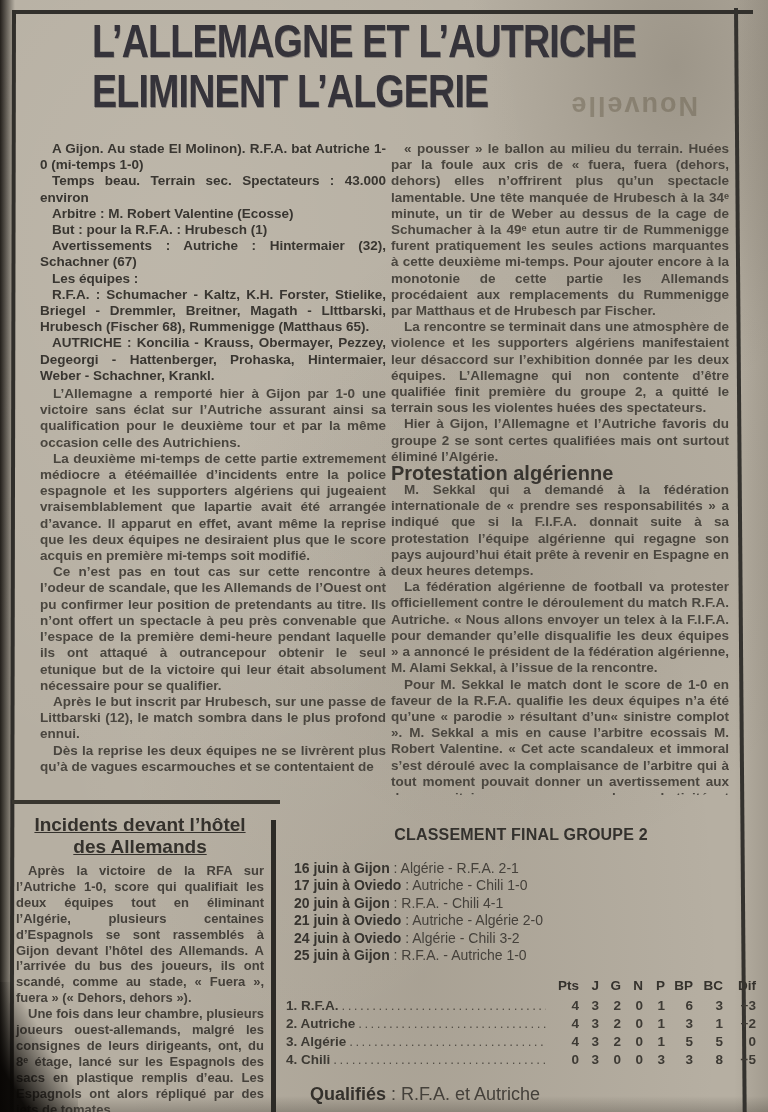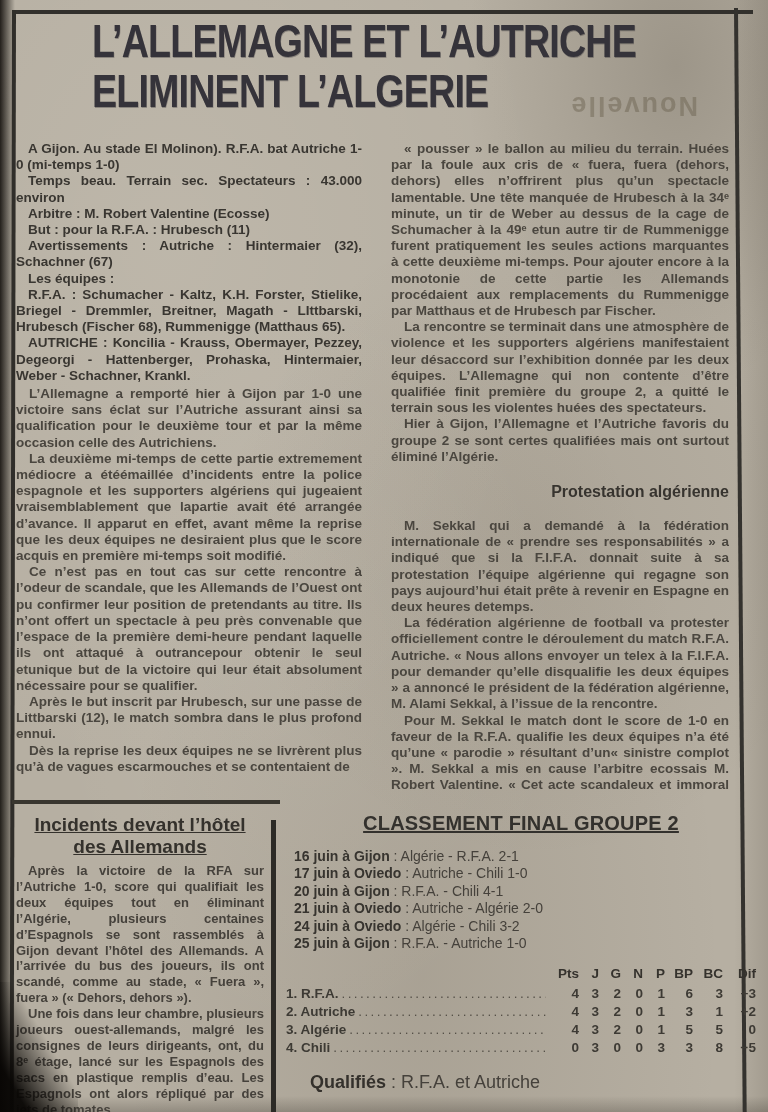--- a/index.html
+++ b/index.html
@@ -26,36 +26,36 @@
     background:linear-gradient(to top right, rgba(8,6,4,.96) 18%, rgba(8,6,4,0) 58%);}
   
   .headline{position:absolute;left:92px;top:16px;margin:0;font-weight:bold;color:#35333a;}
   .headline span{display:block;font-size:47px;line-height:50px;letter-spacing:-1px;
     transform:scaleX(.8);transform-origin:left;white-space:nowrap;
     text-shadow:.6px .6px 0 rgba(45,44,50,.35);}
   .ghost{position:absolute;left:468px;top:90px;width:230px;font-weight:bold;font-size:27px;
     letter-spacing:2px;color:rgba(100,90,72,.42);transform:rotate(180deg);filter:blur(.7px);}
   
   .col{position:absolute;top:141px;height:654px;overflow:hidden;text-align:justify;}
-  .col-left{left:16px;width:346px;}
+  .col-left{left:40px;width:346px;}
   .col-right{left:391px;width:338px;}
   .lead p{margin:0;font-size:13.5px;line-height:16.2px;font-weight:bold;color:#393631;text-indent:12px;}
   .bodytext p, .col-right p{margin:0;font-size:13.5px;line-height:16.2px;font-weight:bold;color:#4a463f;text-indent:13px;}
   .bodytext{margin-top:2px;}
-  .subhead{margin:18px 0;font-size:16px;line-height:17px;font-weight:bold;color:#37342f;text-align:right;}
+  .subhead{margin:0 0;font-size:20px;line-height:17px;font-weight:bold;color:#37342f;text-align:left;}
   
   .hrule{position:absolute;left:12px;top:800px;width:268px;height:4px;background:#39362f;}
   .vrule{position:absolute;left:271px;top:820px;width:5px;height:292px;background:#2c2a26;}
   
   .incidents{position:absolute;left:16px;top:814px;width:248px;text-align:justify;}
   .incidents h2{margin:0 0 6px 0;font-size:19px;line-height:21.5px;font-weight:bold;color:#34312c;text-align:center;text-decoration:underline;}
   .incidents p{margin:0;font-size:13px;line-height:15.9px;font-weight:bold;color:#45413b;text-indent:12px;}
   
   .classement{position:absolute;left:286px;top:812px;width:470px;}
-  .cl-title{margin:0;font-size:20px;line-height:22px;font-weight:bold;color:#33312d;text-align:center;letter-spacing:.2px;text-decoration:underline;}
+  .cl-title{margin:12px;font-size:16px;line-height:22px;font-weight:bold;color:#33312d;text-align:center;letter-spacing:.2px;}
   .matches{margin:14px 0 0 8px;}
   .match{font-size:14px;line-height:17.4px;color:#45413b;white-space:nowrap;}
   .m-date{font-weight:bold;color:#37342f;}
   .st-table{margin-top:13px;}
   .st-row,.st-head{display:flex;align-items:flex-end;font-size:13.5px;line-height:18.2px;color:#3d3a34;}
   .st-head{font-weight:bold;color:#35322d;margin-bottom:1px;}
   .st-team{white-space:nowrap;font-weight:bold;color:#3d3a34;}
   .st-dots{flex:1;overflow:hidden;white-space:nowrap;font-weight:normal;letter-spacing:2.4px;color:#555048;margin:0 3px;}
   .st-dots::before{content:"....................................................................";}
   .st-gap{flex:1;}
@@ -78,21 +78,21 @@
   <h1 class="headline">
     <span>L’ALLEMAGNE ET L’AUTRICHE</span>
     <span>ELIMINENT L’ALGERIE</span>
   </h1>
 
   <div class="col col-left">
     <div class="lead">
       <p>A Gijon. Au stade El Molinon). R.F.A. bat Autriche 1-0 (mi-temps 1-0)</p>
       <p>Temps beau. Terrain sec. Spectateurs : 43.000 environ</p>
       <p>Arbitre : M. Robert Valentine (Ecosse)</p>
-      <p>But : pour la R.F.A. : Hrubesch (11)</p>
+      <p>But : pour la R.F.A. : Hrubesch (1)</p>
       <p>Avertissements : Autriche : Hintermaier (32), Schachner (67)</p>
       <p>Les équipes :</p>
       <p>R.F.A. : Schumacher - Kaltz, K.H. Forster, Stielike, Briegel - Dremmler, Breitner, Magath - LIttbarski, Hrubesch (Fischer 68), Rummenigge (Matthaus 65).</p>
       <p>AUTRICHE : Koncilia - Krauss, Obermayer, Pezzey, Degeorgi - Hattenberger, Prohaska, Hintermaier, Weber - Schachner, Krankl.</p>
     </div>
     <div class="bodytext">
       <p>L’Allemagne a remporté hier à Gijon par 1-0 une victoire sans éclat sur l’Autriche assurant ainsi sa qualification pour le deuxième tour et par la même occasion celle des Autrichiens.</p>
       <p>La deuxième mi-temps de cette partie extremement médiocre a étéémaillée d’incidents entre la police espagnole et les supporters algériens qui jugeaient vraisemblablement que lapartie avait été arrangée d’avance. Il apparut en effet, avant même la reprise que les deux équipes ne desiraient plus que le score acquis en première mi-temps soit modifié.</p>
       <p>Ce n’est pas en tout cas sur cette rencontre à l’odeur de scandale, que les Allemands de l’Ouest ont pu confirmer leur position de pretendants au titre. Ils n’ont offert un spectacle à peu près convenable que l’espace de la première demi-heure pendant laquelle ils ont attaqué à outrancepour obtenir le seul etunique but de la victoire qui leur était absolument nécessaire pour se qualifier.</p>
       <p>Après le but inscrit par Hrubesch, sur une passe de Littbarski (12), le match sombra dans le plus profond ennui.</p>

